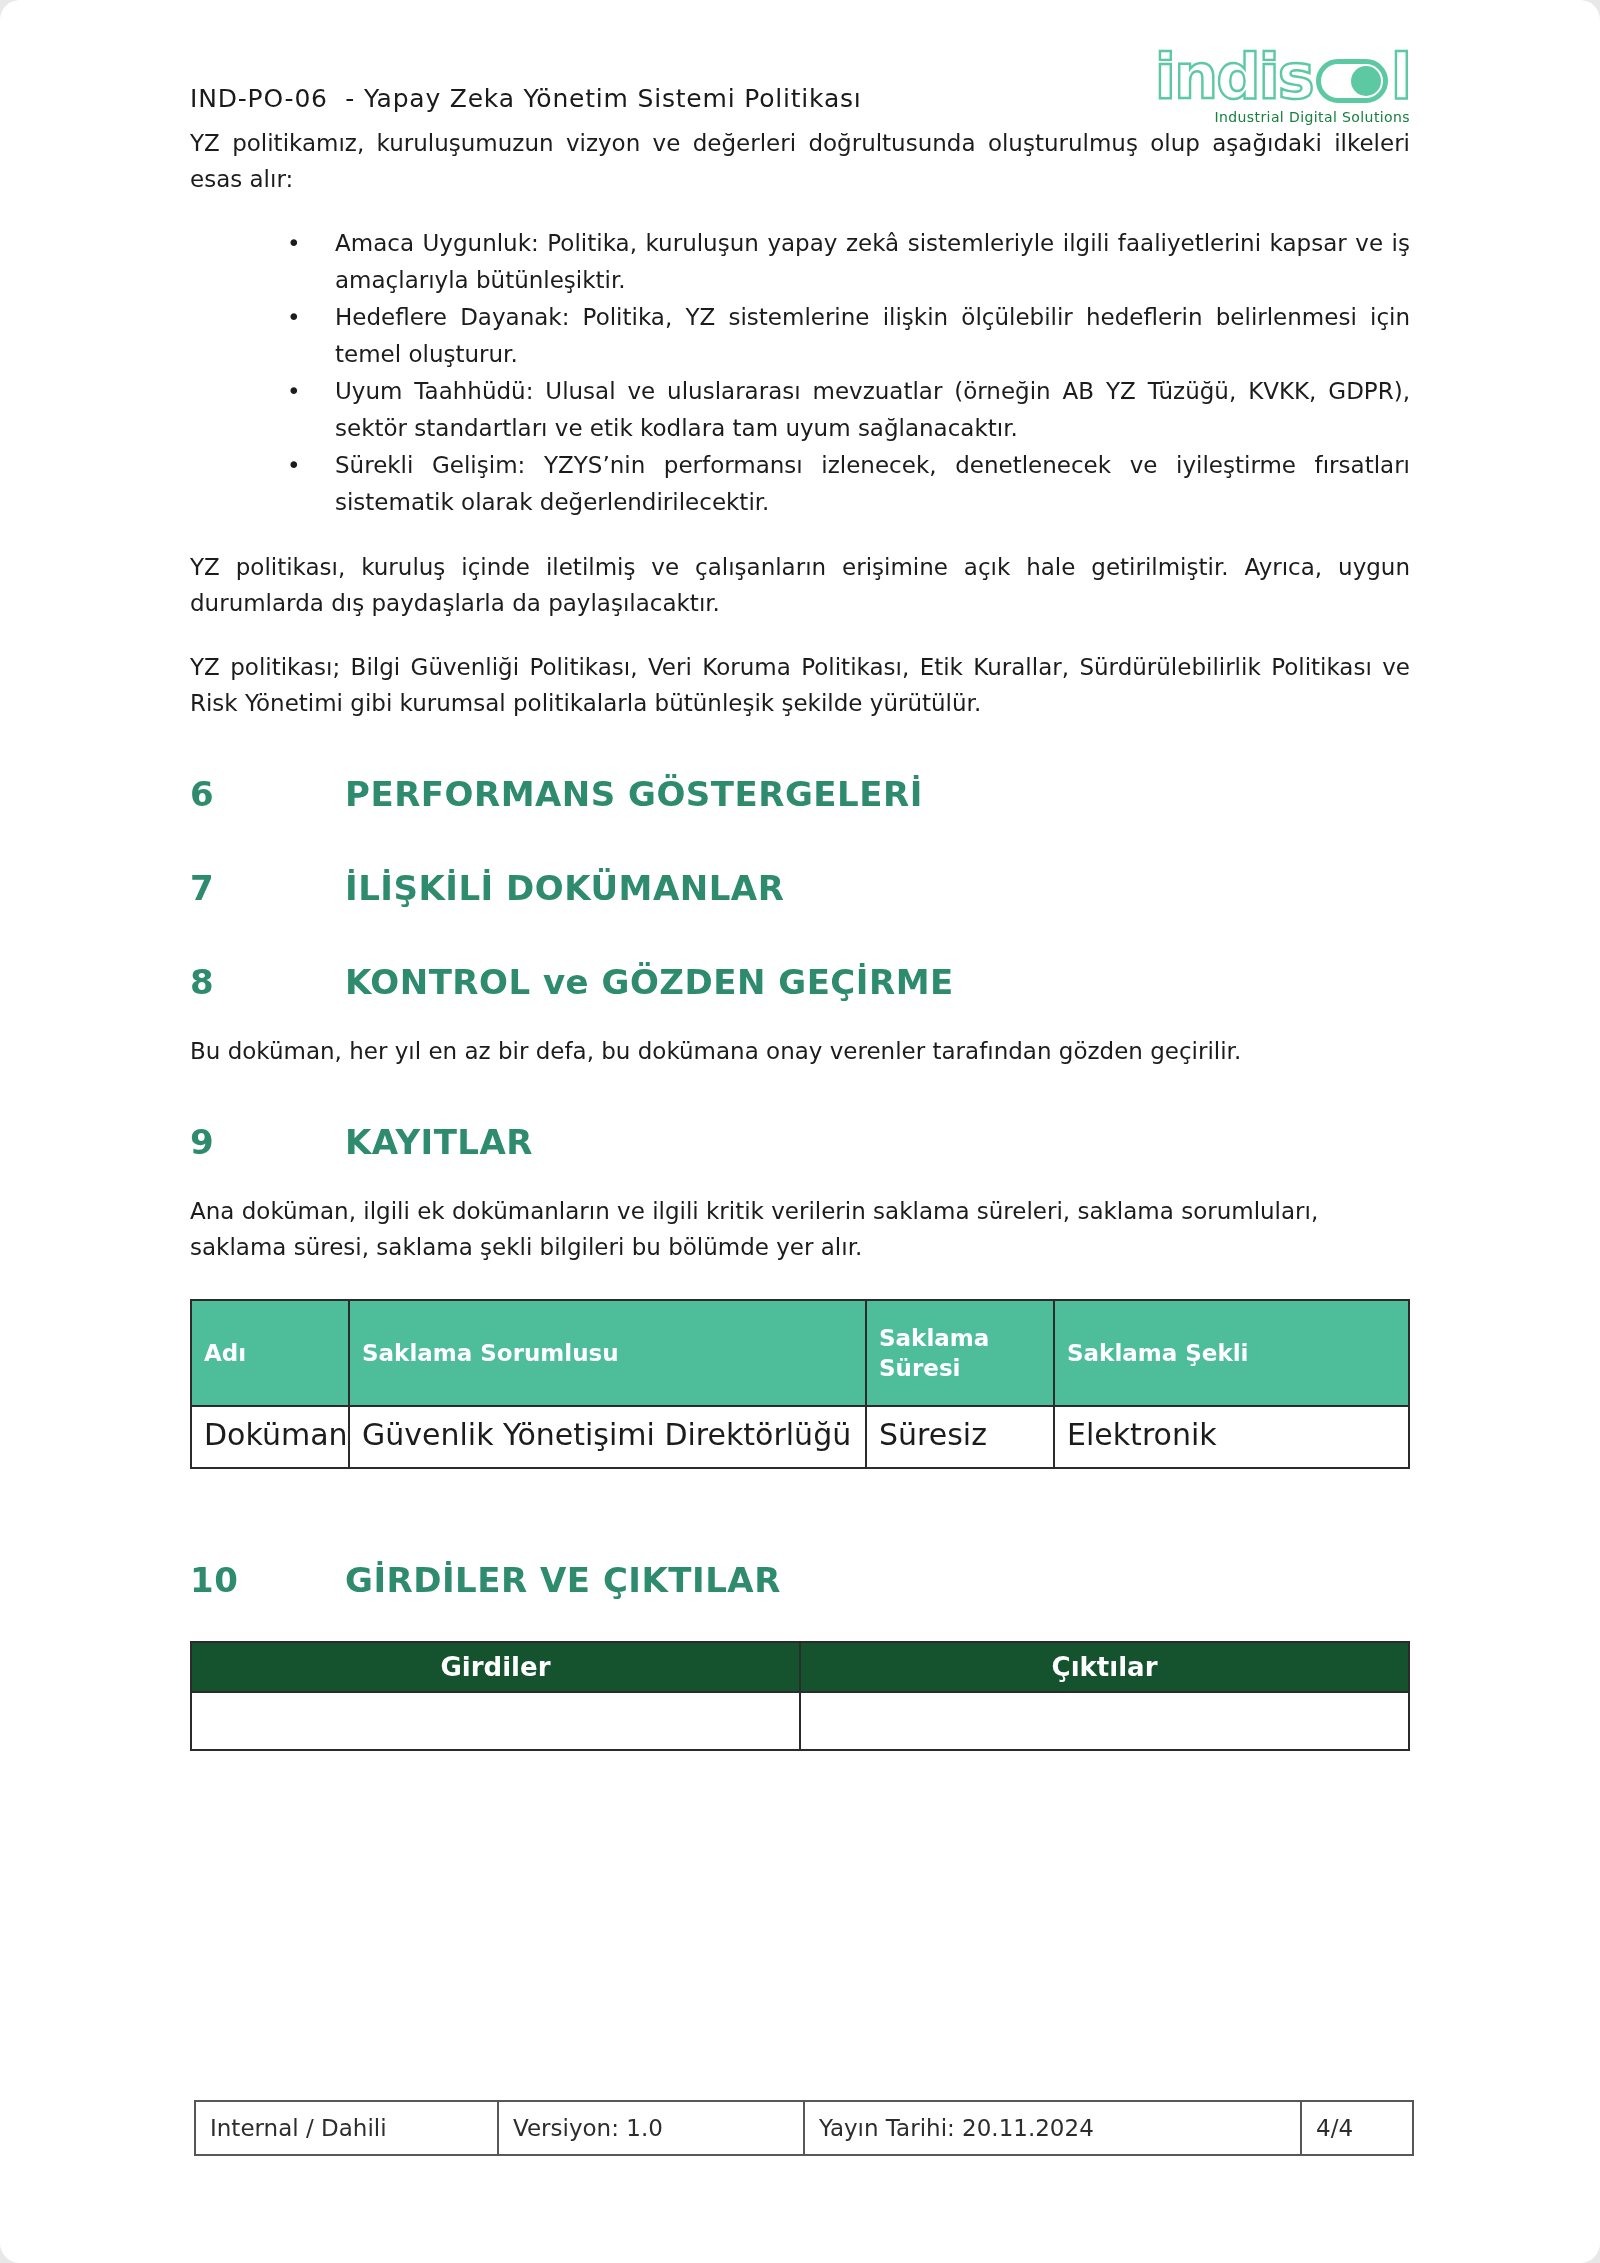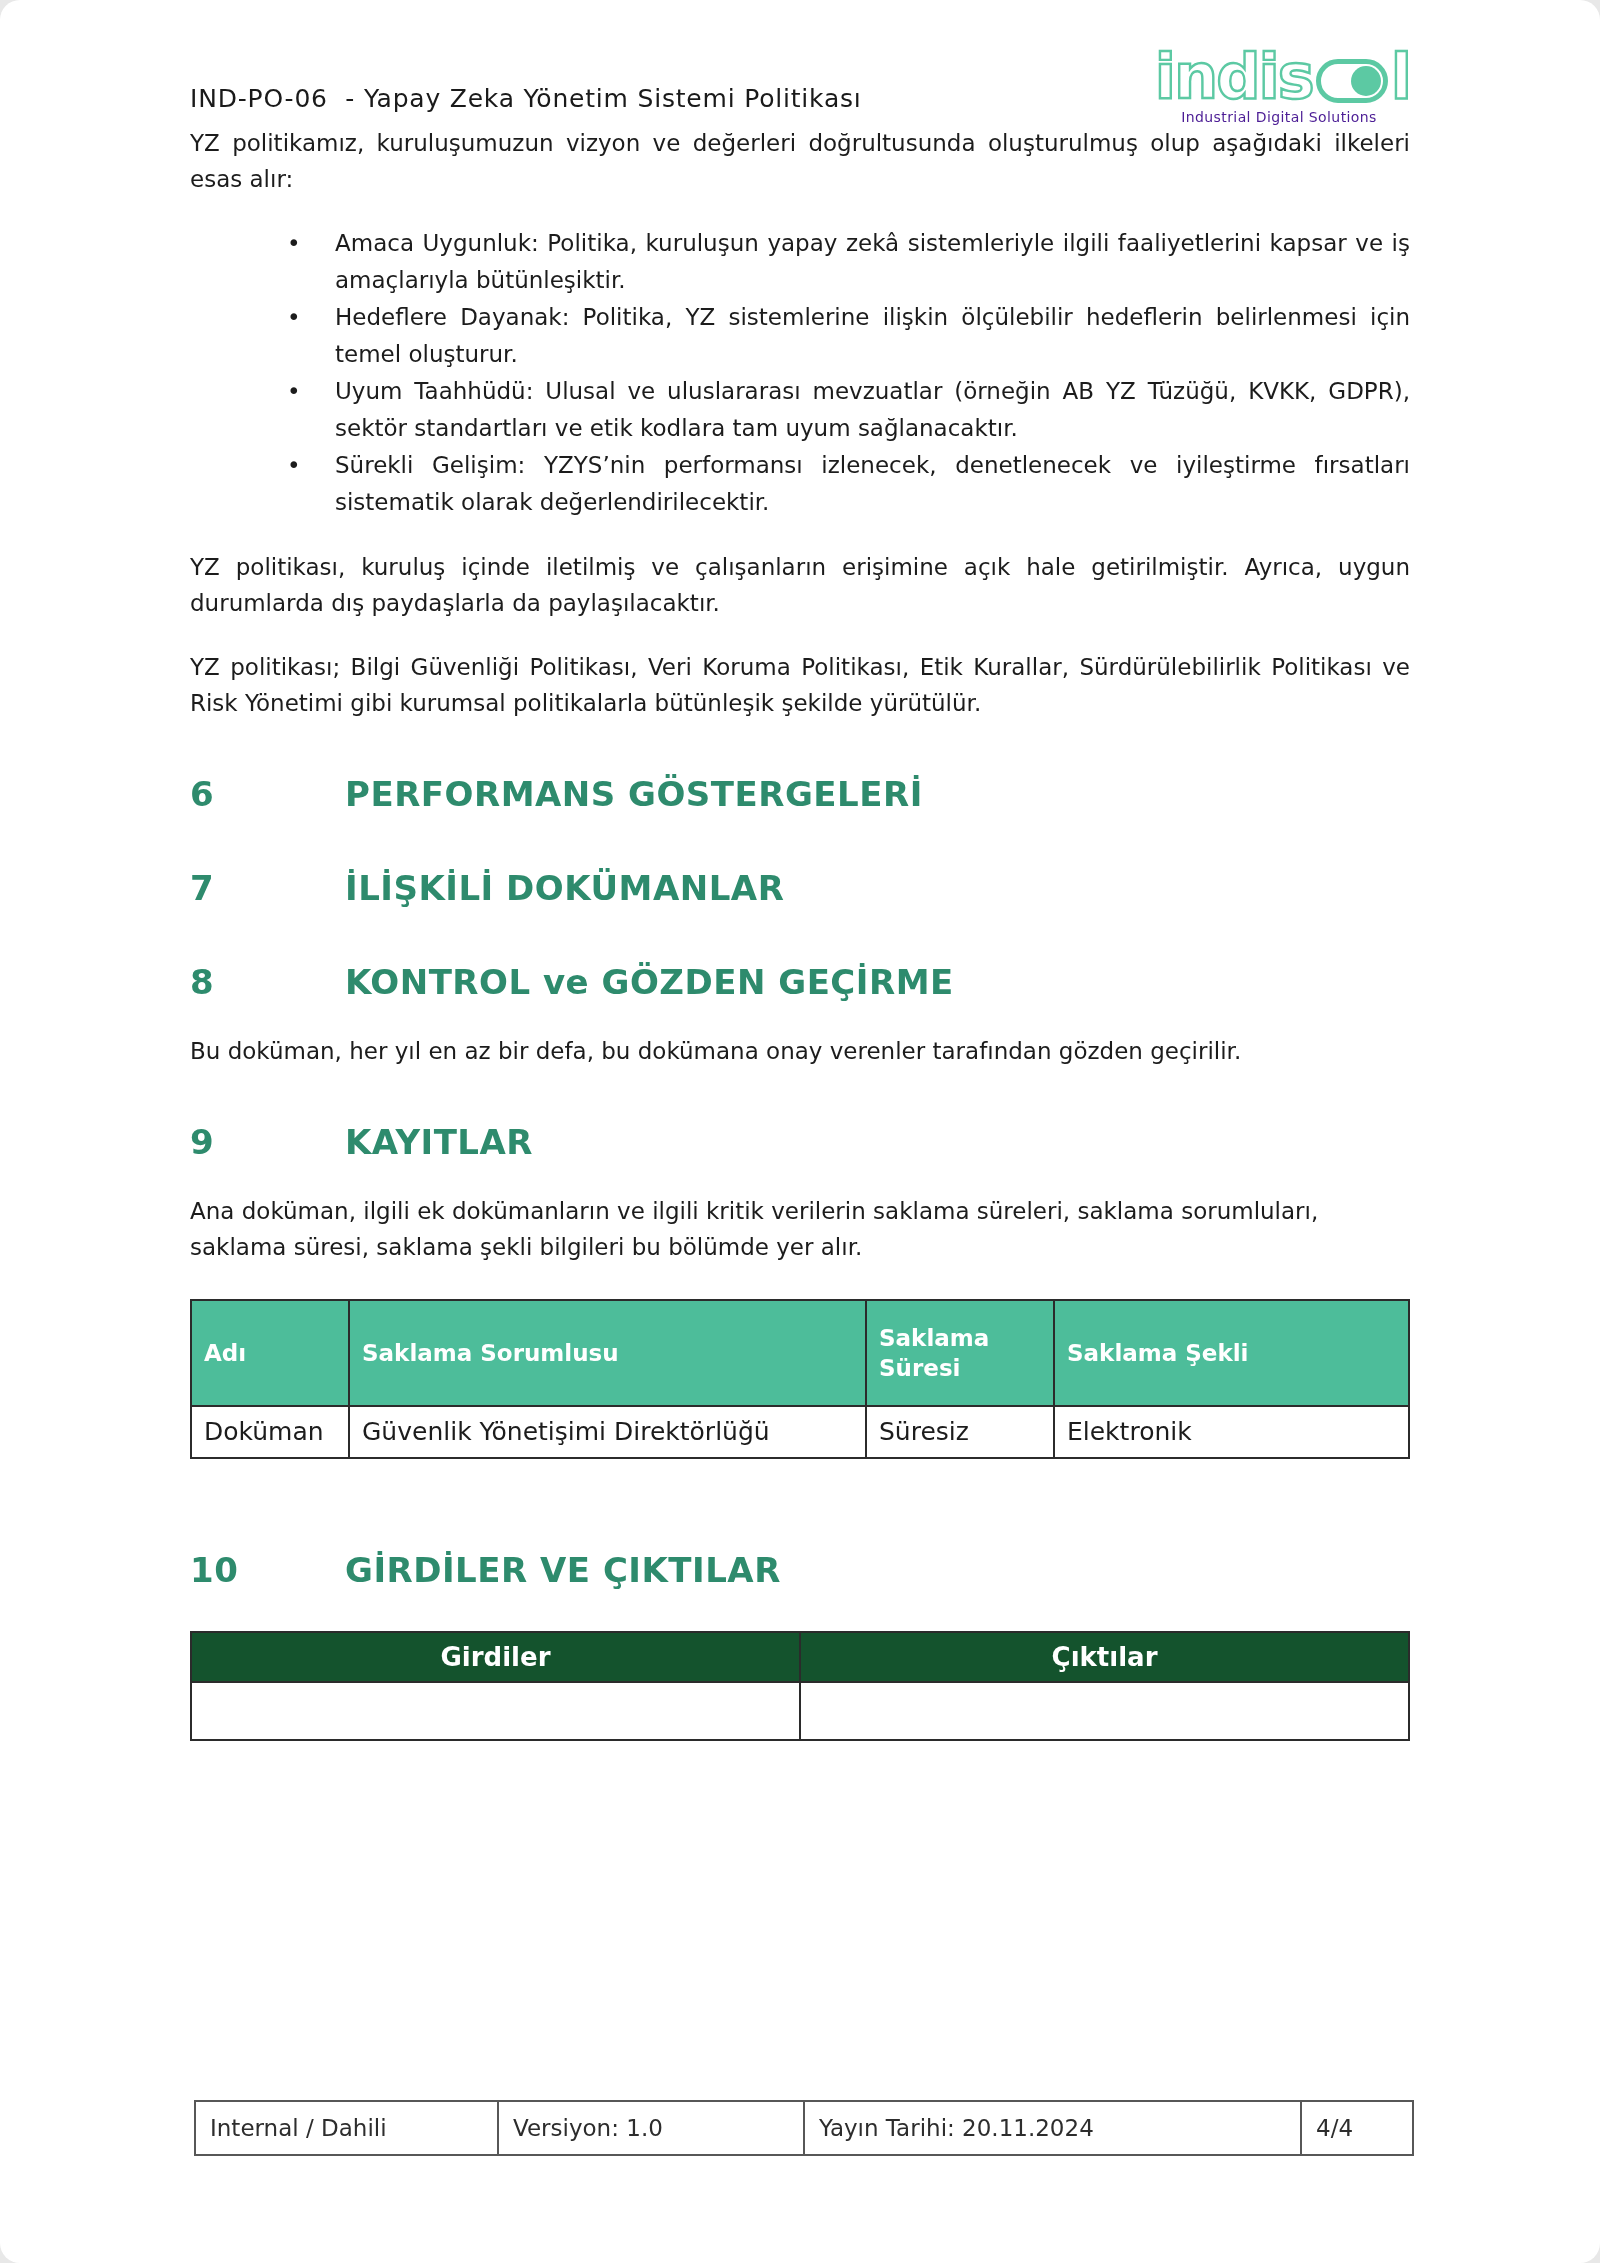--- a/index.html
+++ b/index.html
@@ -38,22 +38,22 @@
     position:relative; display:inline-block;
     width:72px; height:44px; border:5px solid #5cc9a3; border-radius:24px;
     margin:0 3px; box-sizing:border-box;
   }
   .logo-toggle-knob {
     position:absolute; right:2px; top:2px;
     width:30px; height:30px; border-radius:50%;
     background:#5cc9a3;
   }
   .logo-tagline {
-    font-size:14px; color:#4c1d95; letter-spacing:0.4px;
-    margin-top:6px; text-align:center;
+    font-size:14px; color:#15803d; letter-spacing:0.4px;
+    margin-top:6px; text-align:right;
   }
 
   
   .para { font-size:23px; line-height:36px; margin:0 0 28px 0; }
   .just { text-align:justify; }
   .narrow { max-width:1155px; }
   .first-para { margin-top:50px; }
 
   ul.bullets {
     list-style:none; margin:28px 0 28px 0; padding:0 0 0 145px;
@@ -80,21 +80,21 @@
   table { border-collapse:collapse; width:1218px; table-layout:fixed; }
   th, td { border:2px solid #2b2b2b; box-sizing:border-box; }
 
   .records-table { margin-top:34px; }
   .records-table th {
     background:#4dbd9a; color:#ffffff; font-weight:700; font-size:23px;
     text-align:left; vertical-align:middle; padding:10px 12px;
     height:106px; line-height:30px;
   }
   .records-table td {
-    font-size:25px; vertical-align:top; padding:10px 12px; height:52px;
+    font-size:30px; vertical-align:top; padding:10px 12px; height:62px;
     background:#ffffff;
   }
   .col-adi { width:158px; } .col-sorumlu { width:517px; }
   .col-sure { width:188px; } .col-sekil { width:355px; }
 
   .io-table { margin-top:40px; }
   .io-table th {
     background:#14532d; color:#ffffff; font-weight:700; font-size:26px;
     text-align:center; vertical-align:middle; padding:8px 10px; height:50px;
   }

